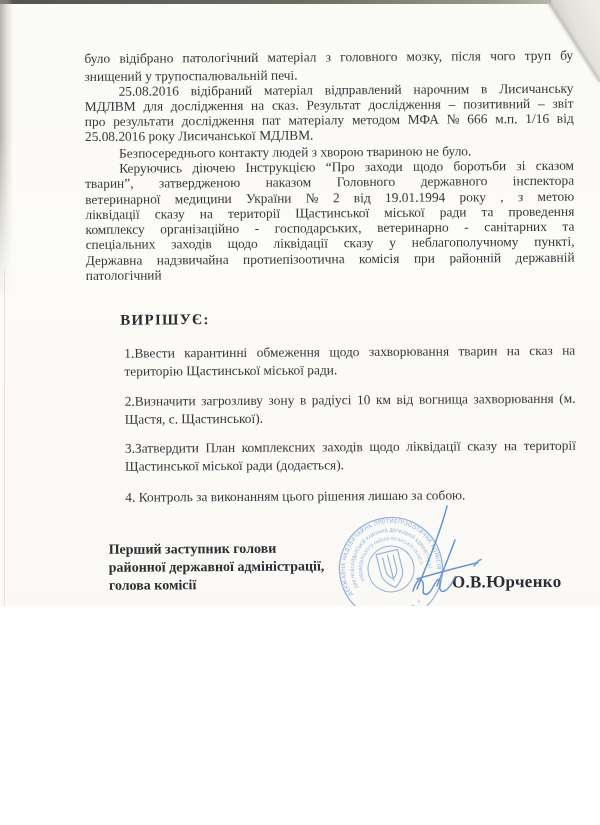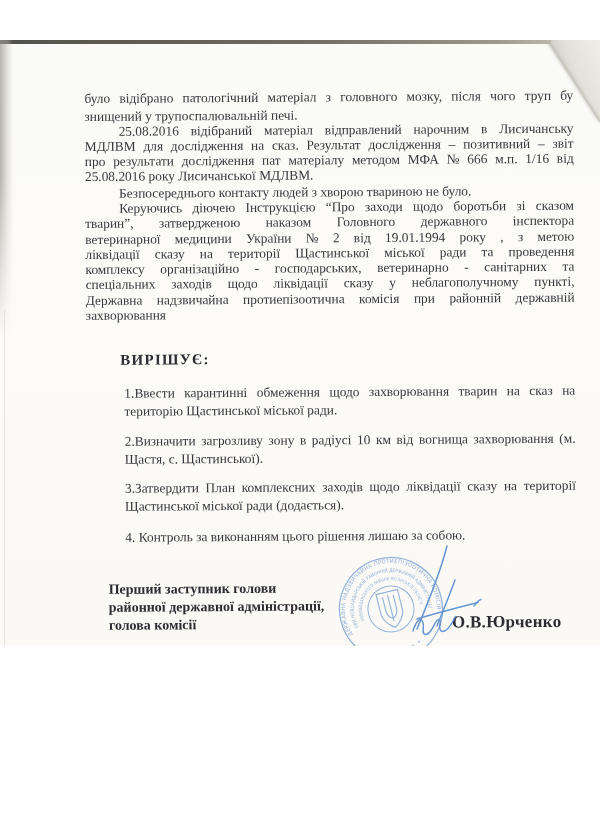--- a/index.html
+++ b/index.html
@@ -1,21 +1,20 @@
 <!DOCTYPE html>
 <html><head>
 <meta charset="utf-8">
 <style>
   html,body{margin:0;padding:0;background:#ffffff;}
   .page{
     position:relative;width:600px;height:606px;overflow:hidden;
     background:linear-gradient(180deg,#fafaf7 0%,#fcfbf8 45%,#faf9f5 100%);
     font-family:"Liberation Serif","DejaVu Serif",serif;
     color:#36363d;
-    margin-top:40px;
   }
   .content{
     position:absolute;left:84px;top:0;width:489px;height:825px;
     transform:rotate(-0.38deg);transform-origin:0 0;z-index:1;
   }
   .block{position:absolute;left:0;width:489px;font-size:13.4px;}
   .block .line{height:var(--lh);line-height:var(--lh);white-space:nowrap;}
   #p1{top:50px;--lh:18px;}
   #p2{top:84px;--lh:15px;}
   #p3{top:146px;--lh:15px;}
@@ -58,21 +57,21 @@
         <div class="line" style="padding-left: 34px;"><span>Безпосереднього контакту людей з хворою твариною не було.</span></div>
       </div>
     <div class="block" id="p4">
         <div class="line j" style="padding-left: 34px;"><span style="word-spacing: 6.95351px;">Керуючись діючею Інструкцією “Про заходи щодо боротьби зі сказом</span></div>
         <div class="line j"><span style="word-spacing: 22.163px;">тварин”, затвердженою наказом Головного державного інспектора</span></div>
         <div class="line j"><span style="word-spacing: 10.9393px;">ветеринарної медицини України № 2 від 19.01.1994 року , з метою</span></div>
         <div class="line j"><span style="word-spacing: 11.7367px;">ліквідації сказу на території Щастинської міської ради та проведення</span></div>
         <div class="line j"><span style="word-spacing: 12.2304px;">комплексу організаційно - господарських, ветеринарно - санітарних та</span></div>
         <div class="line j"><span style="word-spacing: 12.4446px;">спеціальних заходів щодо ліквідації сказу у неблагополучному пункті,</span></div>
         <div class="line j"><span style="word-spacing: 11.1438px;">Державна надзвичайна протиепізоотична комісія при районній державній</span></div>
-        <div class="line"><span>захворювання</span></div>
+        <div class="line"><span>патологічний</span></div>
       </div>
 
     <div class="block" id="heading">ВИРІШУЄ:</div>
 
     <div class="block item" id="item1">
         <div class="line j"><span style="word-spacing: 6.0375px;">1.Ввести карантинні обмеження щодо захворювання тварин на сказ на</span></div>
         <div class="line"><span>територію Щастинської міської ради.</span></div>
       </div>
     <div class="block item" id="item2">
         <div class="line j"><span style="word-spacing: 2.24255px;">2.Визначити загрозливу зону в радіусі 10 км від вогнища захворювання (м.</span></div>

